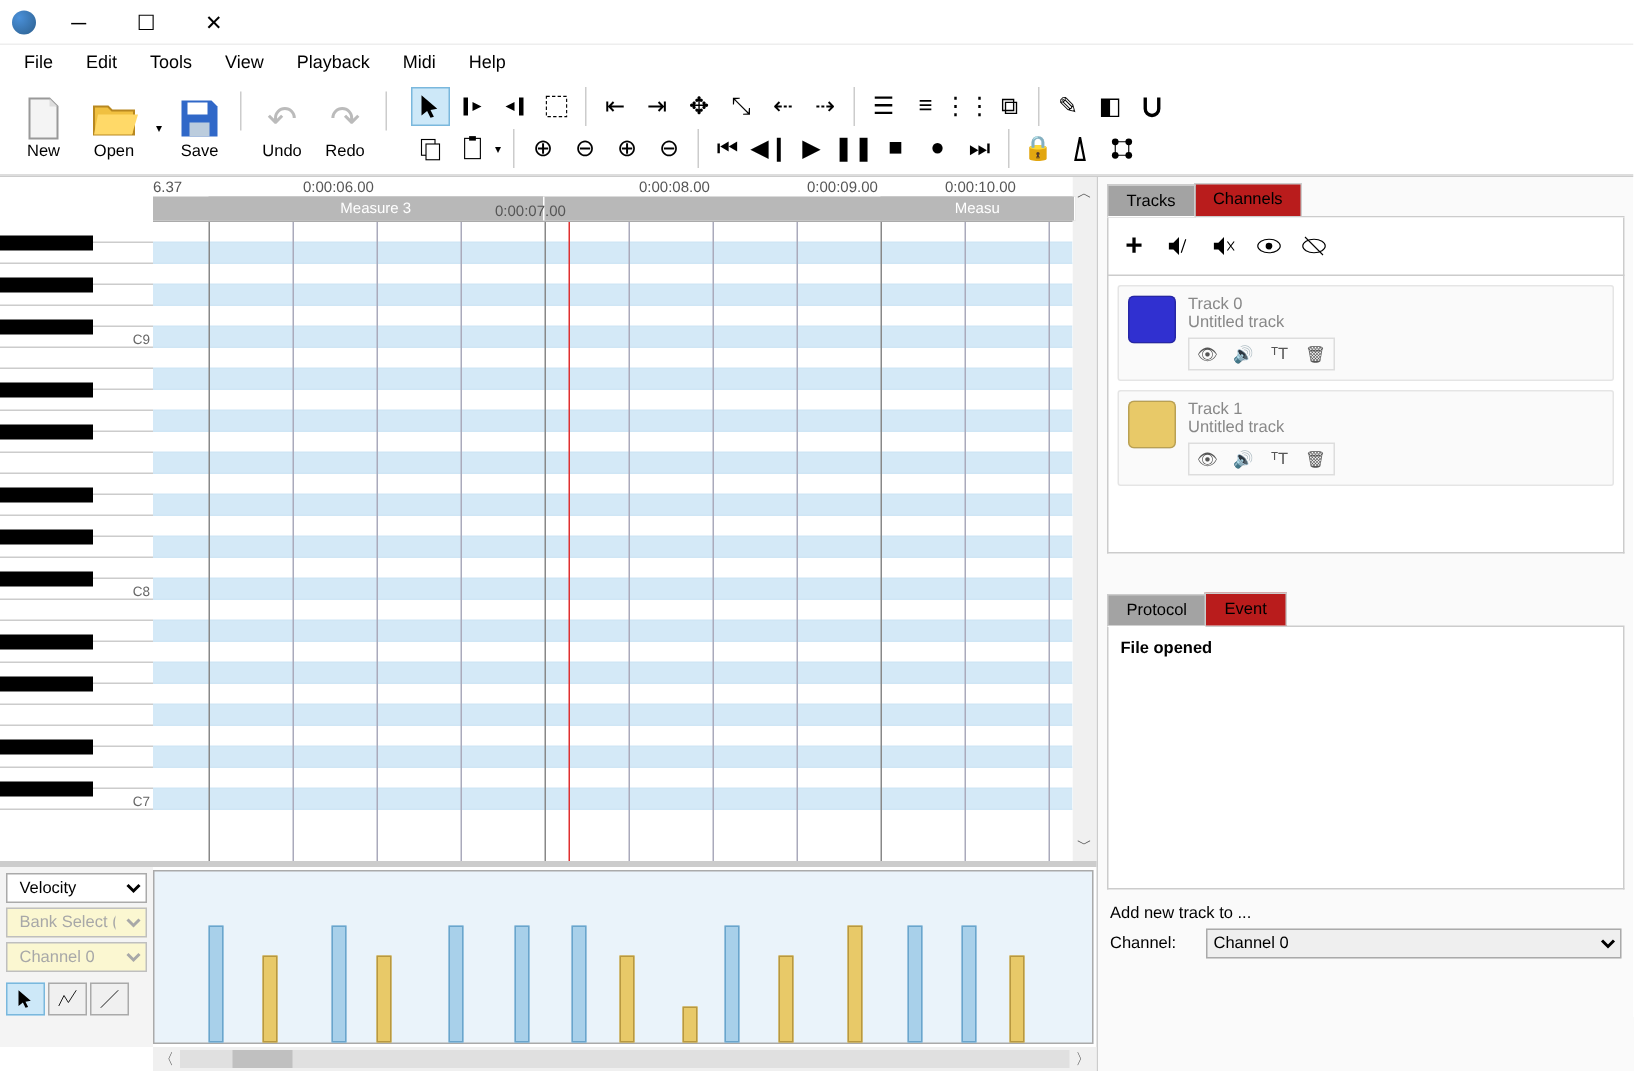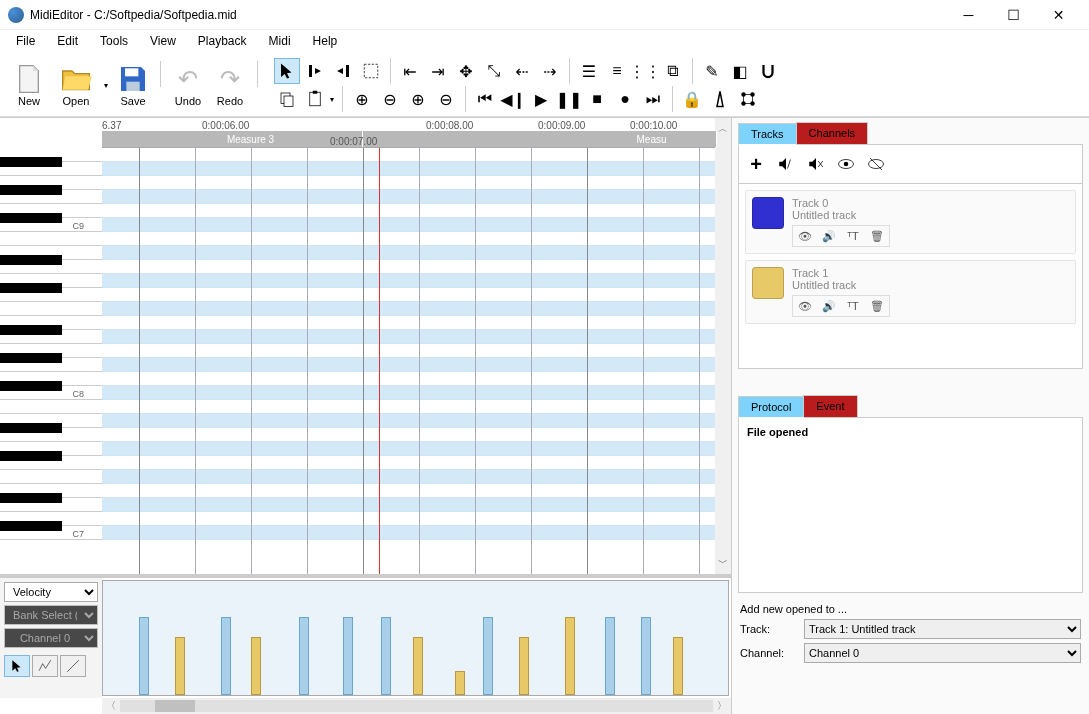--- a/index.html
+++ b/index.html
@@ -30,21 +30,21 @@
 .tool-btn svg { width: 18px; height: 18px; }
 .dropdown-arrow { font-size: 8px; margin-left: -2px; cursor: pointer; padding: 0 2px; }
 
 .sep { width: 1px; height: 26px; background: #ccc; margin: 0 4px; }
 
 
 .main { flex: 1; display: flex; overflow: hidden; border-top: 1px solid #ccc; }
 .left-panel { width: 732px; display: flex; flex-direction: column; border-right: 1px solid #ccc; }
 .piano-roll-area { flex: 1; display: flex; min-height: 0; }
 .piano-keys { width: 102px; display: flex; flex-direction: column; background: #fff; position: relative; overflow: hidden; }
-.key-row { height: 14px; border-bottom: 1px solid #ccc; position: relative; display:flex; align-items:flex-end; justify-content:flex-end; padding-right:18px; font-size:9px; color:#666;}
+.key-row { height: 14px; border-bottom: 1px solid #ccc; position: relative; display:flex; align-items:flex-end; justify-content:flex-end; padding-right:2px; font-size:9px; color:#666;}
 .black-key { position: absolute; left: 0; width: 62px; height: 10px; background: #000; z-index: 2; }
 
 .roll-container { flex: 1; display: flex; flex-direction: column; position: relative; }
 .time-ruler { height: 30px; display: flex; border-bottom: 1px solid #aaa; position: relative; background: #fff; }
 .time-tick { position: absolute; font-size: 10px; color: #555; top: 2px; }
 .measure-bar { height: 16px; background: #b8b8b8; color: #fff; font-size: 10px; display: flex; position: absolute; bottom: 0; width:100%; }
 .measure-seg { border-right: 1px solid #fff; display:flex; align-items:center; justify-content:center; position:absolute; height:16px; background:#b8b8b8; }
 
 .grid-area { flex: 1; position: relative; overflow: hidden; background: #fff; }
 .grid-row { height: 14px; border-bottom: 1px solid #cfe6f5; }
@@ -52,39 +52,39 @@
 .grid-vline { position: absolute; top: 0; bottom: 0; width: 1px; background: #aab; }
 .grid-vline.major { background: #888; width:1px; }
 .playhead { position: absolute; top: 0; bottom: 0; width: 1px; background: #e03030; z-index: 5; }
 
 .vscroll-col { width: 16px; background: #f0f0f0; display: flex; flex-direction: column; align-items: center; justify-content: space-between; padding: 4px 0; }
 .vscroll-arrow { font-size: 10px; cursor: pointer; color: #555; }
 
 .velocity-panel { height: 124px; display: flex; border-top: 4px solid #ccc; }
 .velocity-controls { width: 102px; padding: 4px; display: flex; flex-direction: column; gap: 3px; background: #f4f4f4; }
 .vel-select { width: 100%; font-size: 11px; height: 20px; border: 1px solid #aaa; background: #fff; padding: 0 4px; }
-.vel-select.disabled { color: #888; background: #000000; text-align: center; }
+.vel-select.disabled { color: #888; background: #fef9c3; }
 .vel-btns { display: flex; gap: 2px; margin-top: 4px; }
 .vel-btn { width: 26px; height: 22px; border: 1px solid #aaa; background: #f0f0f0; display:flex; align-items:center; justify-content:center; cursor:pointer; }
 .vel-btn.sel { background: #cde8f8; border-color:#7ab8dd; }
 
 .velocity-graph { flex: 1; background: #eaf3fa; border: 1px solid #aaa; position: relative; margin: 2px 2px 2px 0; }
 .vel-bar { position: absolute; bottom: 0; width: 10px; background: #a8d0ea; border: 1px solid #6aa5cc; }
 .vel-bar.gold { background: #e8c968; border-color: #b89840; }
 
 .hscroll-row { height: 16px; background: #f0f0f0; display: flex; align-items: center; padding: 0 4px; gap: 4px; margin-left: 102px; }
 .hscroll-arrow { font-size: 10px; cursor: pointer; color: #555; }
 .hscroll-track { flex: 1; height: 12px; background: #e0e0e0; position: relative; }
 .hscroll-thumb { position: absolute; height: 12px; background: #c0c0c0; left: 35px; width: 40px; }
 
 
 .right-panel { flex: 1; display: flex; flex-direction: column; padding: 4px 6px; gap: 6px; background: #fafafa; }
 .tabs { display: flex; border-bottom: 1px solid #ccc; }
 .tab { padding: 4px 12px; border: 1px solid #ccc; border-bottom: none; background: #b91c1c; cursor: pointer; font-size: 11px; margin-right: -1px; }
-.tab.active { background: #7dd3fc; border-bottom: 1px solid #fff; position: relative; top: 1px; }
+.tab.active { background: #a3a3a3; border-bottom: 1px solid #fff; position: relative; top: 1px; }
 
 .track-toolbar { display: flex; gap: 4px; padding: 6px 4px; border: 1px solid #ccc; border-top: none; background: #fff; }
 .track-list { border: 1px solid #ccc; border-top: none; background: #fff; padding: 6px; height: 185px; overflow-y: auto; position: relative; }
 .track-item { display: flex; gap: 8px; padding: 6px; margin-bottom: 6px; border: 1px solid #e5e5e5; background: #fafafa; border-radius: 2px; }
 .track-swatch { width: 32px; height: 32px; border-radius: 4px; border: 1px solid rgba(0,0,0,.2); }
 .track-info { flex: 1; }
 .track-name { font-size: 11px; color: #888; }
 .track-sub { font-size: 11px; color: #888; margin-bottom: 4px; }
 .track-actions { display: flex; gap: 4px; border: 1px solid #ddd; padding: 2px; width: fit-content; }
 .track-act { width: 20px; height: 16px; display:flex; align-items:center; justify-content:center; cursor:pointer; font-size:11px; color:#555; }
@@ -97,21 +97,20 @@
 .add-events .row { display: flex; align-items: center; gap: 8px; margin-top: 4px; }
 .add-events label { width: 56px; }
 .add-events select { flex: 1; font-size: 11px; height: 20px; border: 1px solid #aaa; }
 
 </style>
 </head>
 <body>
 
 <div class="titlebar">
   <div class="app-icon"></div>
-  <div class="title">MidiEditor - C:/Softpedia/Softpedia.mid</div>
   <div class="win-btn">─</div>
   <div class="win-btn">☐</div>
   <div class="win-btn">✕</div>
 </div>
 
 <div class="menubar">
   <div class="menu-item">File</div>
   <div class="menu-item">Edit</div>
   <div class="menu-item">Tools</div>
   <div class="menu-item">View</div>
@@ -490,24 +489,20 @@
       <div class="protocol-tabs tabs">
         <div class="tab active">Protocol</div>
         <div class="tab">Event</div>
       </div>
       <div class="protocol-box">
         <div class="entry">File opened</div>
       </div>
     </div>
 
     <div class="add-events">
-      <div>Add new opened to ...</div>
-      <div class="row">
-        <label>Track:</label>
-        <select><option>Track 1: Untitled track</option></select>
-      </div>
+      <div>Add new track to ...</div>
       <div class="row">
         <label>Channel:</label>
         <select><option>Channel 0</option></select>
       </div>
     </div>
   </div>
 </div>
 
 </body></html>

